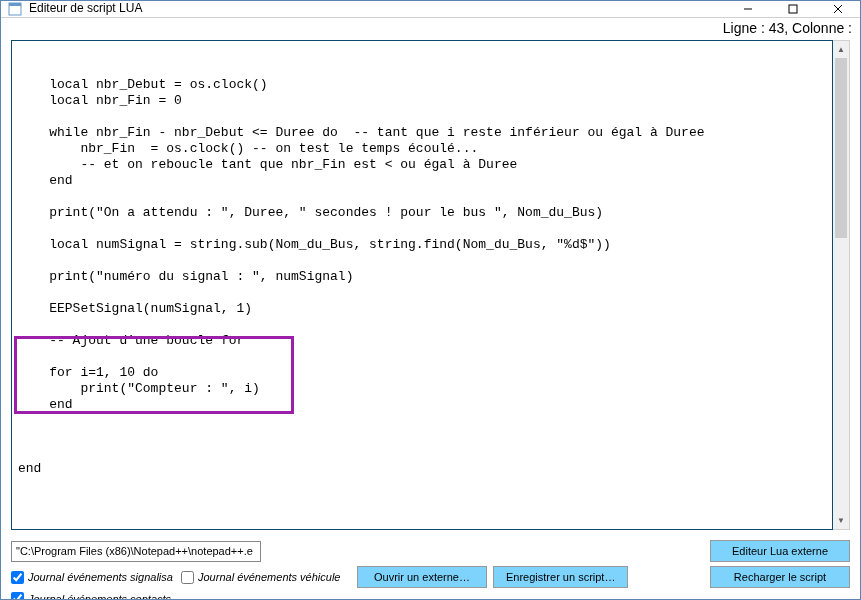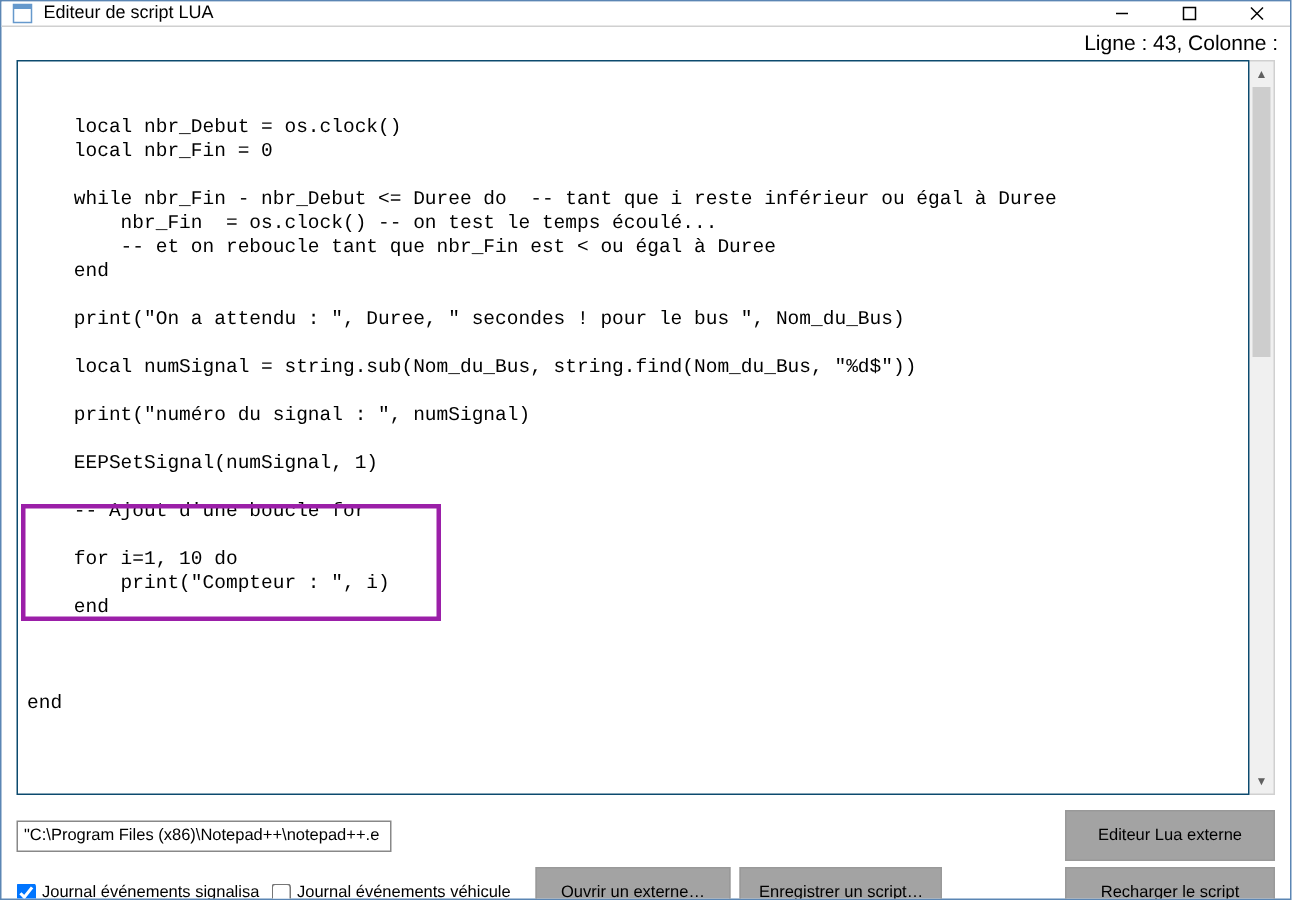--- a/index.html
+++ b/index.html
@@ -110,34 +110,34 @@
   }
   .path-input {
     width: 250px;
     height: 21px;
     border: 1px solid #888;
     padding: 2px 4px;
     font-size: 11px;
     font-family: inherit;
   }
   .btn {
-    height: 34px;
+    height: 22px;
     border: 1px solid #999;
-    background: #a3a3a3;
+    background: #7dd3fc;
     font-size: 11px;
     padding: 0 12px;
     font-family: inherit;
     cursor: pointer;
     min-width: 130px;
   }
   .btn-wide { min-width: 140px; }
 
   .checkbox-group { display: flex; align-items: center; font-size: 11px; width: 170px; }
   .checkbox-group input { margin: 0 4px 0 0; width: 13px; height: 13px; }
-  .checkbox-group label { white-space: nowrap; overflow: hidden; }
+  .checkbox-group label { white-space: nowrap; overflow: hidden; font-style: italic; }
 </style>
 </head>
 <body>
 
 <div class="titlebar">
   <span class="titlebar-icon">
     <svg width="14" height="14" viewBox="0 0 14 14">
       <rect x="1" y="1" width="12" height="12" fill="#fff" stroke="#6699cc" stroke-width="1"></rect>
       <rect x="1" y="1" width="12" height="3" fill="#6699cc"></rect>
     </svg>

